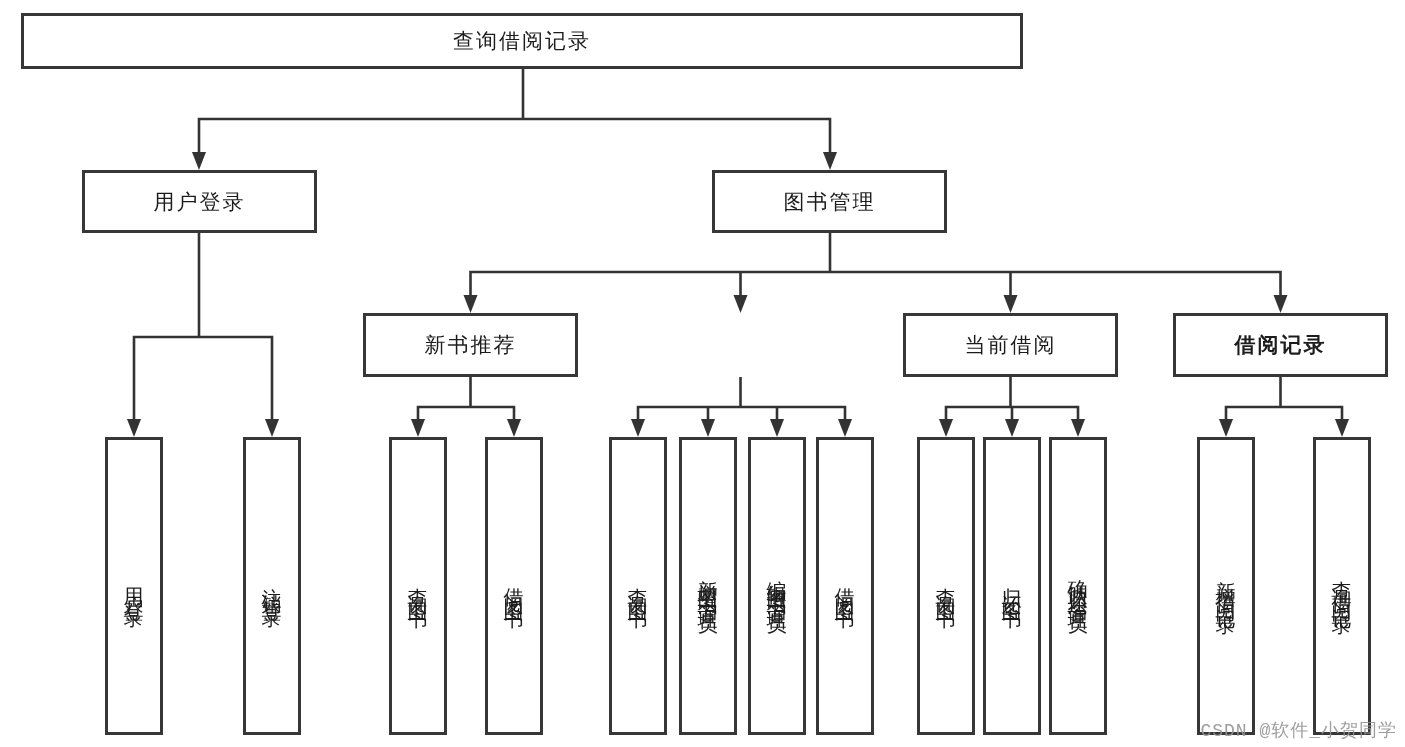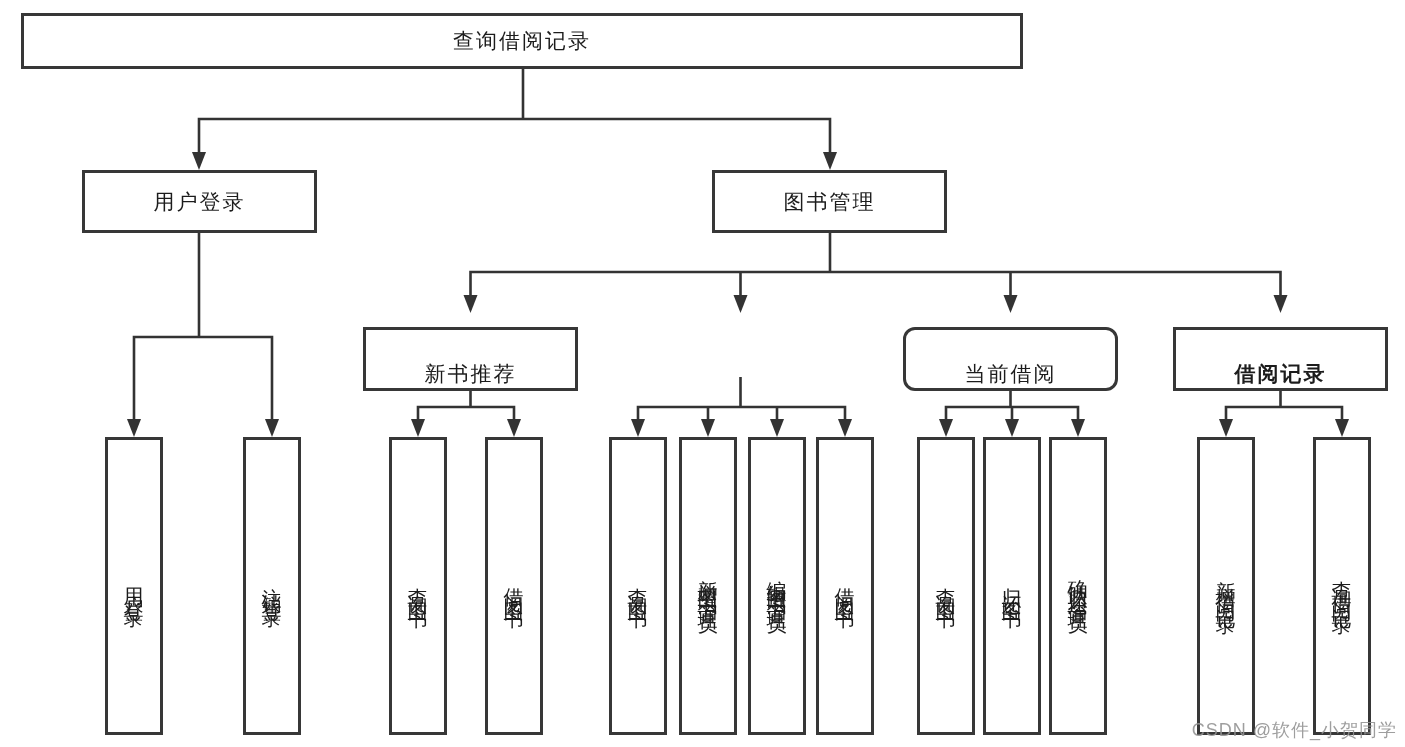--- a/index.html
+++ b/index.html
@@ -11,38 +11,38 @@
        background:#ffffff;display:flex;align-items:center;justify-content:center;
        color:#1c1c1c;z-index:2;}
   .box span{display:block;}
   
   .root{left:21px;top:13px;width:1002px;height:56px;font-size:21px;letter-spacing:2px;}
   
   .l2{top:170px;width:235px;height:63px;font-size:21px;letter-spacing:2px;}
   .n-login{left:82px;}
   .n-mgmt{left:712px;align-items:center;}
   
-  .l3{top:327px;width:215px;height:64px;font-size:21px;letter-spacing:2px;align-items:flex-end;}
+  .l3{top:313px;width:215px;height:64px;font-size:21px;letter-spacing:2px;}
   .n-rec{left:363px;}
   .n-borrow{left:633px;}
-  .n-current{left:903px;border-radius:12px;}
+  .n-current{left:903px;}
   .n-record{left:1173px;font-weight:bold;}
   
   .leaf{top:437px;width:58px;height:298px;font-size:20px;}
   .leaf span{writing-mode:vertical-rl;text-orientation:mixed;letter-spacing:7px;
              line-height:58px;}
   .leaf.long span{letter-spacing:5px;}
   .lf1{left:105px;}  .lf2{left:243px;}
   .lf3{left:389px;}  .lf4{left:485px;}
   .lf5{left:609px;}  .lf6{left:679px;}
   .lf7{left:748px;}  .lf8{left:816px;}
   .lf9{left:917px;}  .lf10{left:983px;} .lf11{left:1049px;}
   .lf12{left:1197px;}.lf13{left:1313px;}
   .watermark{position:absolute;right:8px;bottom:5px;z-index:5;
-             color:rgba(148,148,148,0.9);font-size:18px;letter-spacing:1px;}
+             color:rgba(148,148,148,0.9);font-size:18px;letter-spacing:1px;font-family:Liberation Mono, monospace;}
 </style>
 </head>
 <body>
 
 <div class="stage">
 
   <svg class="wires" width="1405" height="747" viewBox="0 0 1405 747">
     <g stroke="#333333" stroke-width="2.6" fill="none" stroke-linejoin="miter">
 
       <path d="M523,69 V119 M199,156 V119 H830 V156"></path>

